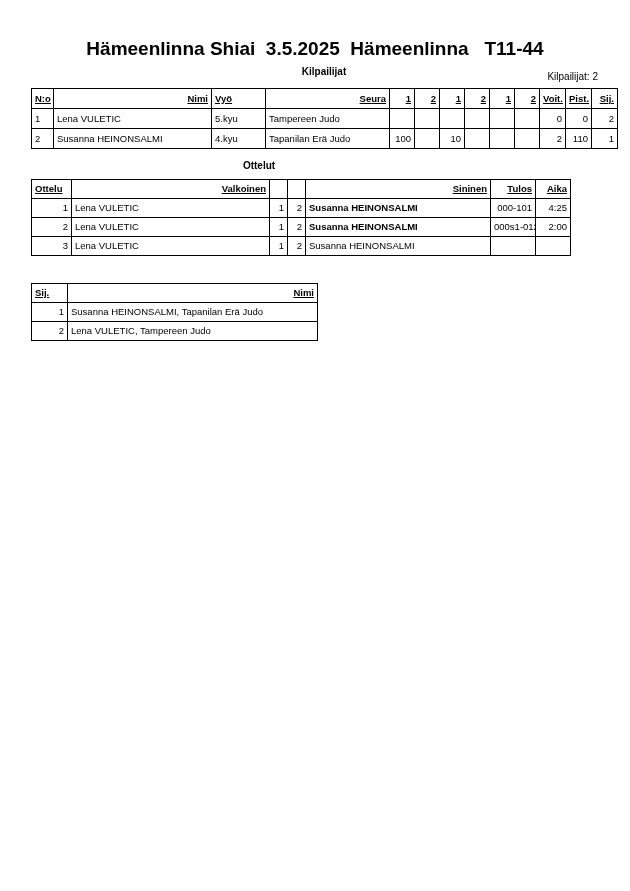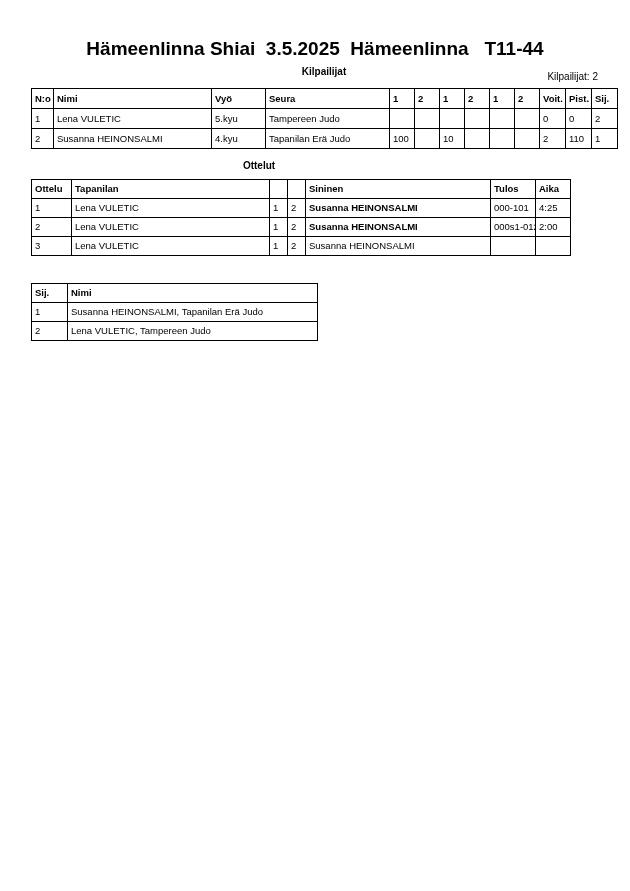--- a/index.html
+++ b/index.html
@@ -56,22 +56,23 @@
     padding: 0 3px;
     height: 16px;
     line-height: 16px;
     overflow: hidden;
     white-space: nowrap;
     box-sizing: border-box;
   }
   table th {
     font-weight: bold;
     text-align: center;
-  }
-  .c { text-align: left; }
+    text-decoration: underline;
+  }
+  .c { text-align: right; }
   .l { text-align: left; }
   .b { font-weight: bold; }
 
   
   #kilpailijat-label {
     position: absolute;
     top: 66px;
     left: 0;
     width: 630px;
   }
@@ -208,21 +209,21 @@
       <col style="width:198px">
       <col style="width:18px">
       <col style="width:18px">
       <col style="width:185px">
       <col style="width:45px">
       <col style="width:35px">
     </colgroup>
     <thead>
       <tr>
         <th class="l">Ottelu</th>
-        <th class="c">Tapanilan</th>
+        <th class="c">Valkoinen</th>
         <th class="c"></th>
         <th class="c"></th>
         <th class="c">Sininen</th>
         <th class="c">Tulos</th>
         <th class="c">Aika</th>
       </tr>
     </thead>
     <tbody>
       <tr>
         <td class="c">1</td>

